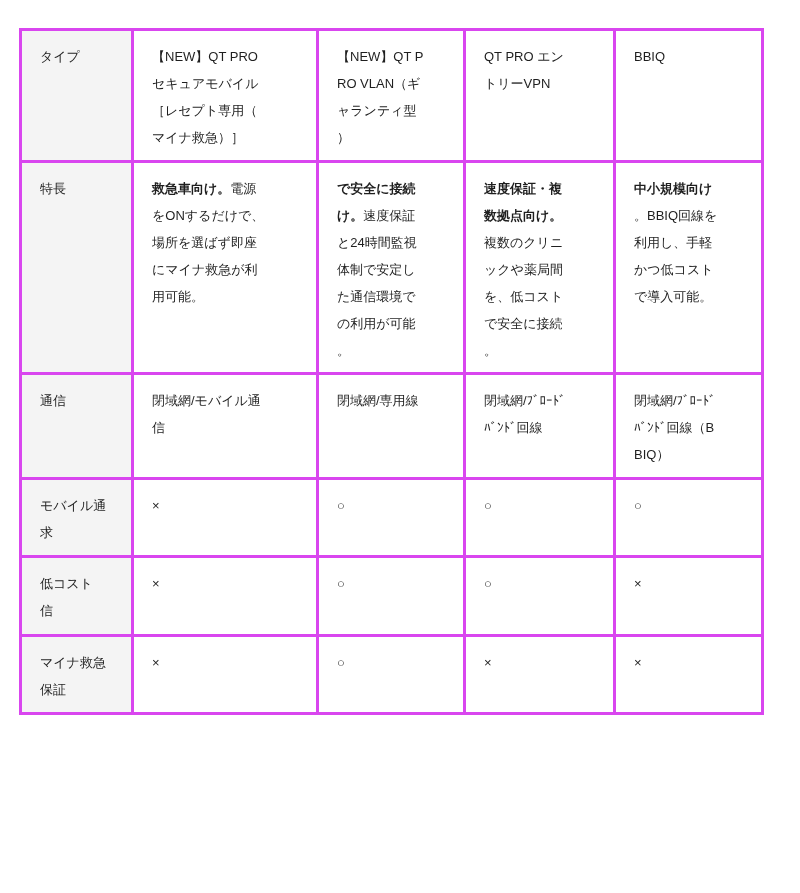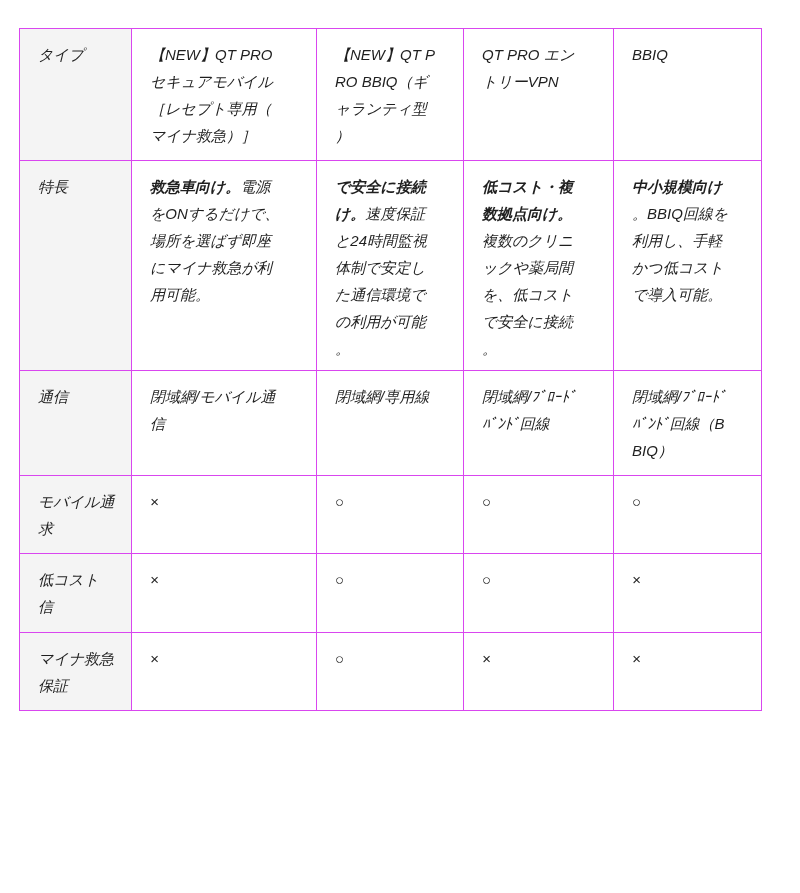--- a/index.html
+++ b/index.html
@@ -16,31 +16,30 @@
     box-sizing: border-box;
     padding: 28px 0 0 19px;
   }
   table.cmp {
     border-collapse: collapse;
     table-layout: fixed;
     width: 742px;
   }
   table.cmp th,
   table.cmp td {
-    border: 1px solid #d946ef;
+    border: 3px solid #d946ef;
     vertical-align: top;
     text-align: left;
-    font-size: 15px;
+    font-size: 13px;
     line-height: 27px;
     font-weight: 400;
     padding: 12px 14px 8px 18px;
     white-space: pre-line;
     box-sizing: border-box;
     overflow: hidden;
-    font-style: italic;
   }
   table.cmp th.rowlabel {
     background: #f4f4f4;
   }
   table.cmp b {
     font-weight: 700;
     text-align: center;
   }
   tr.r-header  th, tr.r-header  td { height: 132px; }
   tr.r-feature th, tr.r-feature td { height: 203px; }
@@ -65,21 +64,21 @@
       <col style="width:148px">
     </colgroup>
     <tbody>
       <tr class="r-header">
         <th class="rowlabel">タイプ</th>
         <td>【NEW】QT PRO
 セキュアモバイル
 ［レセプト専用（
 マイナ救急）］</td>
         <td>【NEW】QT P
-RO BBIQ（ギ
+RO VLAN（ギ
 ャランティ型
 ）</td>
         <td>QT PRO エン
 トリーVPN</td>
         <td>BBIQ</td>
       </tr>
 
       <tr class="r-feature">
         <th class="rowlabel">特長</th>
         <td><b>救急車向け。</b><span>電源
@@ -87,21 +86,21 @@
 場所を選ばず即座
 にマイナ救急が利
 用可能。</span></td>
         <td><b>で安全に接続
 け。</b><span>速度保証
 と24時間監視
 体制で安定し
 た通信環境で
 の利用が可能
 。</span></td>
-        <td><b>低コスト・複
+        <td><b>速度保証・複
 数拠点向け。</b><span>
 複数のクリニ
 ックや薬局間
 を、低コスト
 で安全に接続
 。</span></td>
         <td><b>中小規模向け</b><span>
 。BBIQ回線を
 利用し、手軽
 かつ低コスト

